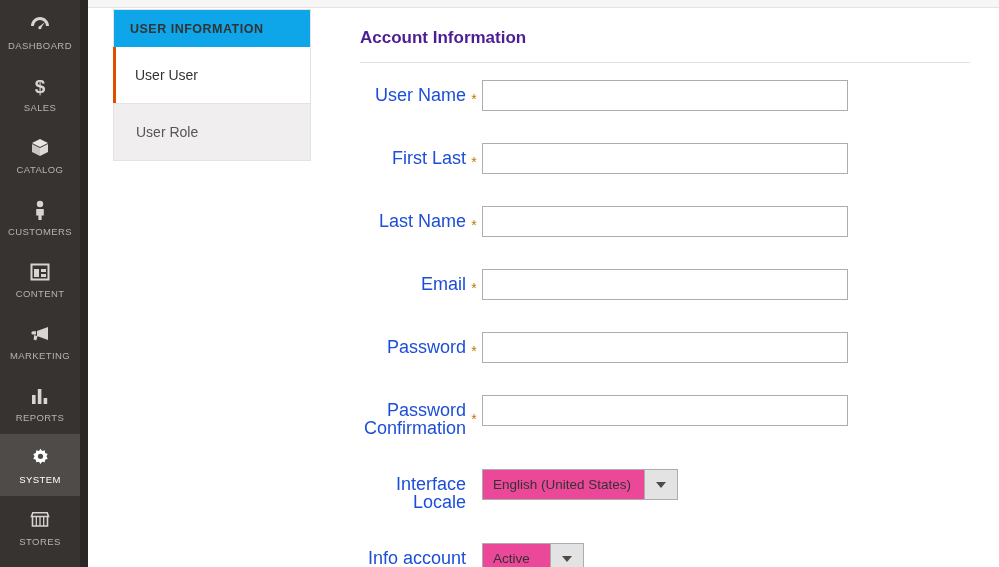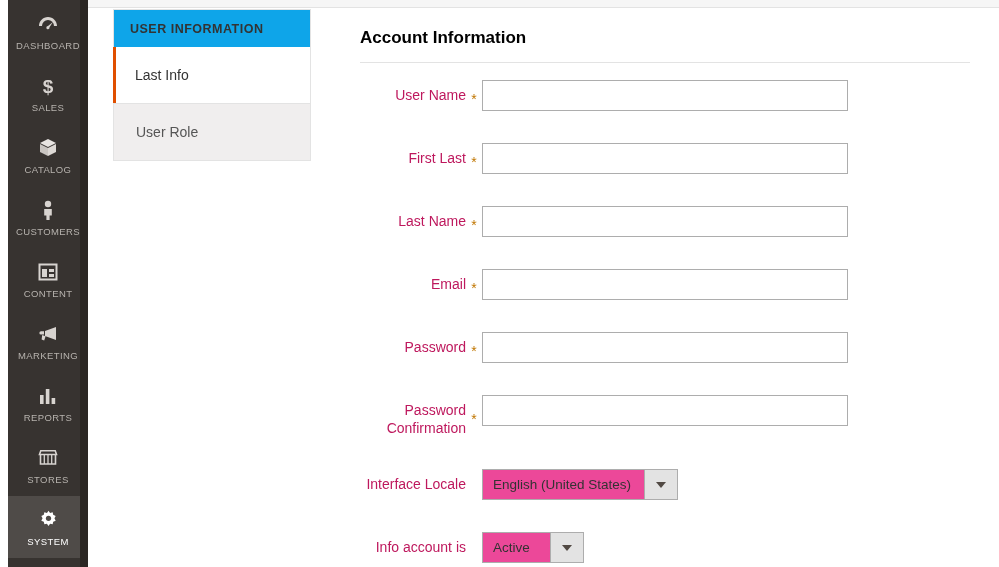--- a/index.html
+++ b/index.html
@@ -12,21 +12,21 @@
   #app { position: relative; width: 999px; height: 567px; background: #ffffff; }
 
   
   .top-strip {
     position: absolute; left: 88px; top: 0; width: 911px; height: 8px;
     background: #f6f6f6; border-bottom: 1px solid #e3e3e3;
   }
 
   
   .admin-nav {
-    position: absolute; left: 8px; top: 0; width: 80px; height: 567px;
+    position: absolute; left: 0; top: 0; width: 80px; height: 567px;
     background: #373330;
   }
   .nav-gutter {
     position: absolute; left: 80px; top: 0; width: 8px; height: 567px;
     background: #2b2724;
   }
   .nav-item {
     position: relative; width: 80px; height: 62px;
     display: flex; flex-direction: column;
     align-items: center; justify-content: center;
@@ -67,33 +67,33 @@
     border-left: none;
   }
   .tab-item.active::before {
     content: ""; position: absolute; left: 0; top: 0;
     width: 3px; height: 100%; background: #e04f00;
   }
 
   
   .form-wrap { position: absolute; left: 360px; top: 28px; width: 610px; }
   .section-title {
-    font-size: 17px; font-weight: bold; color: #000000;
+    font-size: 17px; font-weight: bold; color: #4c1d95;
     padding-bottom: 14px;
   }
   .section-rule { height: 1px; background: #e3e3e3; margin-bottom: 17px; }
 
   .field-row {
     display: flex; align-items: flex-start;
     min-height: 30px; margin-bottom: 32px;
   }
   .field-row:last-child { margin-bottom: 0; }
   .field-label {
     width: 106px; flex: none;
-    text-align: right; font-size: 14px; color: #be185d;
+    text-align: right; font-size: 18px; color: #1d4ed8;
     line-height: 18px; padding-top: 6px;
   }
   .field-req {
     width: 16px; flex: none; text-align: center;
     color: #c07600; font-size: 14px; line-height: 18px;
     padding-top: 6px; align-self: center;
   }
   .field-req.blank { color: transparent; }
   .field-control { flex: 1; }
 
@@ -204,48 +204,48 @@
       <span class="nav-ico">
         <svg width="24" height="24" viewBox="0 0 24 24">
           <rect x="4" y="11" width="3.6" height="9" fill="#d8d4d0"></rect>
           <rect x="9.8" y="5" width="3.6" height="15" fill="#d8d4d0"></rect>
           <rect x="15.6" y="14" width="3.6" height="6" fill="#d8d4d0"></rect>
         </svg>
       </span>
       <span class="nav-label">REPORTS</span>
     </div>
 
+    <div class="nav-item active">
+      <span class="nav-ico">
+        <svg width="25" height="25" viewBox="0 0 24 24">
+          <path d="M12 2.6l1.5 2.1 2.5-.6.5 2.5 2.4 1-1.2 2.3 1.2 2.3-2.4 1-.5 2.5-2.5-.6L12 17.2l-1.5-2.1-2.5.6-.5-2.5-2.4-1L6.3 9.9 5.1 7.6l2.4-1 .5-2.5 2.5.6L12 2.6z" fill="#ffffff"></path>
+          <circle cx="12" cy="9.9" r="2.5" fill="#4f4b48"></circle>
+        </svg>
+      </span>
+      <span class="nav-label">SYSTEM</span>
+    </div>
+
     <div class="nav-item">
       <span class="nav-ico">
         <svg width="24" height="24" viewBox="0 0 24 24">
           <path d="M3.5 8.5h17l-1.3-3.8H4.8L3.5 8.5z" fill="none" stroke="#d8d4d0" stroke-width="1.6"></path>
           <path d="M4.5 8.5v9.5h15V8.5" fill="none" stroke="#d8d4d0" stroke-width="1.6"></path>
           <path d="M8.3 8.5v9.5M12 8.5v9.5M15.7 8.5v9.5" stroke="#d8d4d0" stroke-width="1.3"></path>
         </svg>
       </span>
       <span class="nav-label">STORES</span>
     </div>
 
-    <div class="nav-item active">
-      <span class="nav-ico">
-        <svg width="25" height="25" viewBox="0 0 24 24">
-          <path d="M12 2.6l1.5 2.1 2.5-.6.5 2.5 2.4 1-1.2 2.3 1.2 2.3-2.4 1-.5 2.5-2.5-.6L12 17.2l-1.5-2.1-2.5.6-.5-2.5-2.4-1L6.3 9.9 5.1 7.6l2.4-1 .5-2.5 2.5.6L12 2.6z" fill="#ffffff"></path>
-          <circle cx="12" cy="9.9" r="2.5" fill="#4f4b48"></circle>
-        </svg>
-      </span>
-      <span class="nav-label">SYSTEM</span>
-    </div>
-
   </nav>
   <div class="nav-gutter"></div>
 
   <aside class="tabs-panel">
     <div class="tabs-title">USER INFORMATION</div>
     <div class="tab-item active">
-      <span>Last Info</span>
+      <span>User User</span>
     </div>
     <div class="tab-item">
       <span>User Role</span>
     </div>
   </aside>
 
   <section class="form-wrap">
 
     <div class="section-title">Account Information</div>
     <div class="section-rule"></div>

